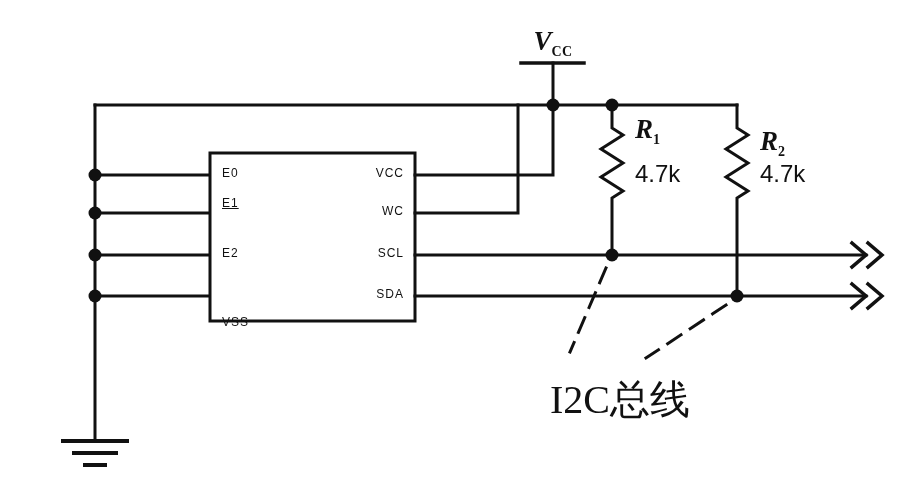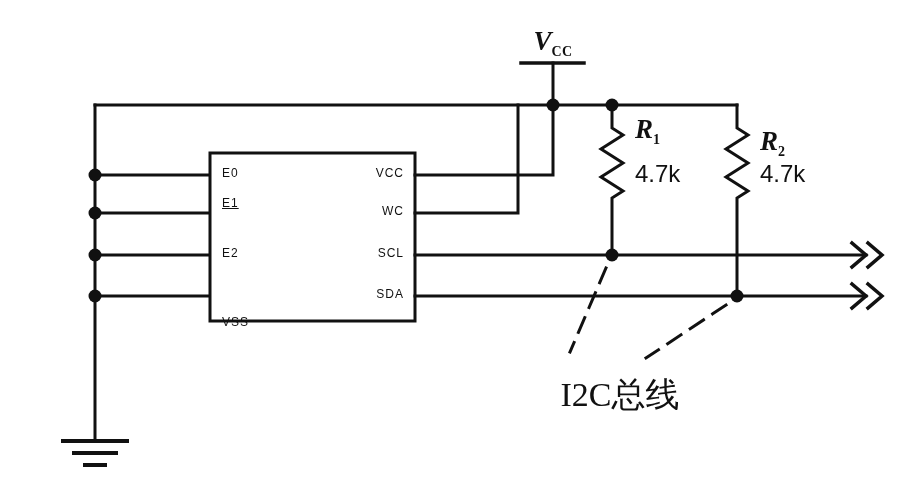--- a/index.html
+++ b/index.html
@@ -46,21 +46,21 @@
     font-weight: 600;
     letter-spacing: 0.5px;
   }
   .value-label {
     font-family: Liberation Sans, sans-serif;
     font-size: 24px;
     font-weight: 500;
   }
   .bus-label {
     font-family: "Liberation Serif", serif;
-    font-size: 34px;
+    font-size: 40px;
     width: 170px;
     text-align: center;
   }
   .power-label {
     width: 70px;
     text-align: center;
   }
 </style>
 </head>
 <body>

